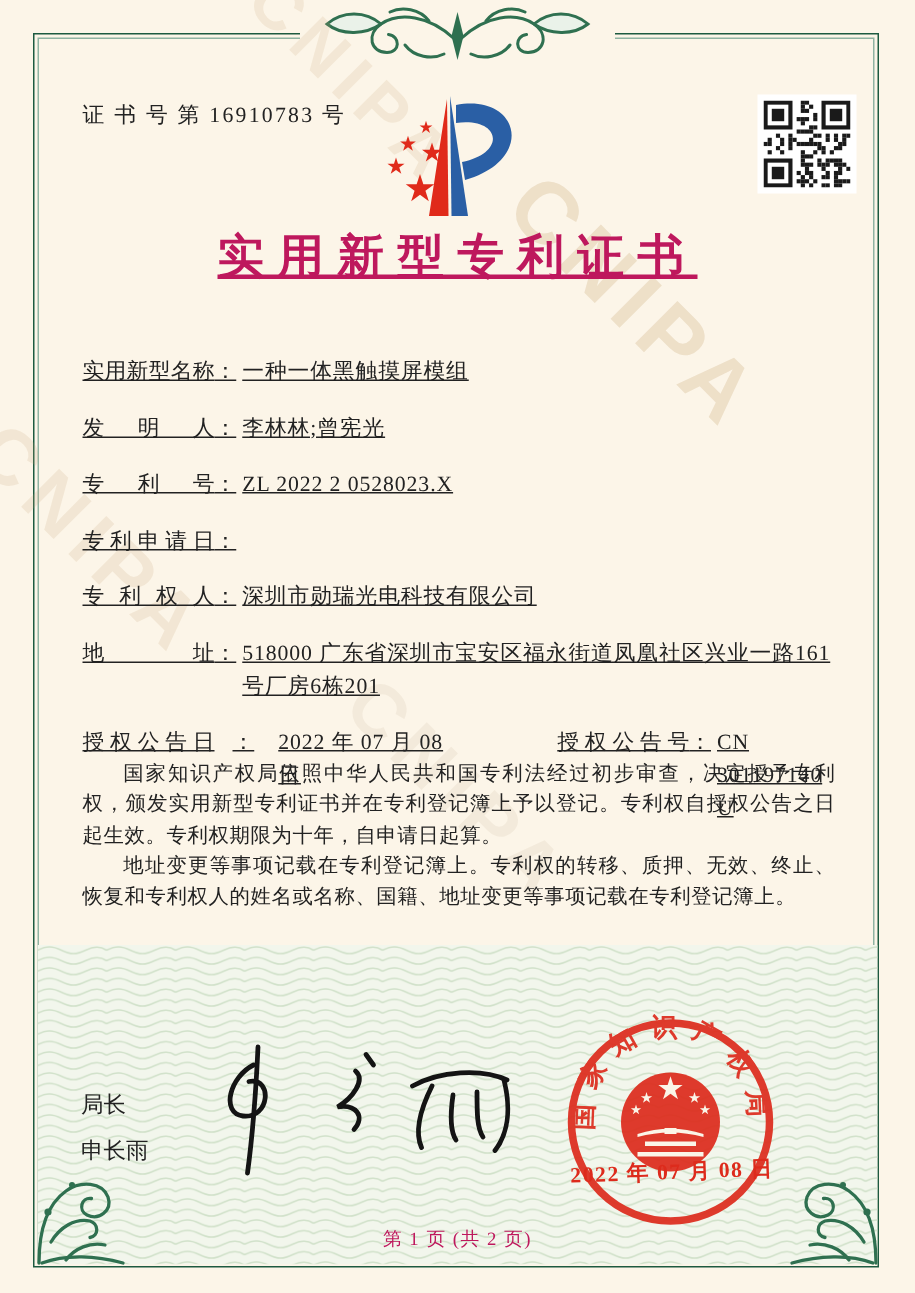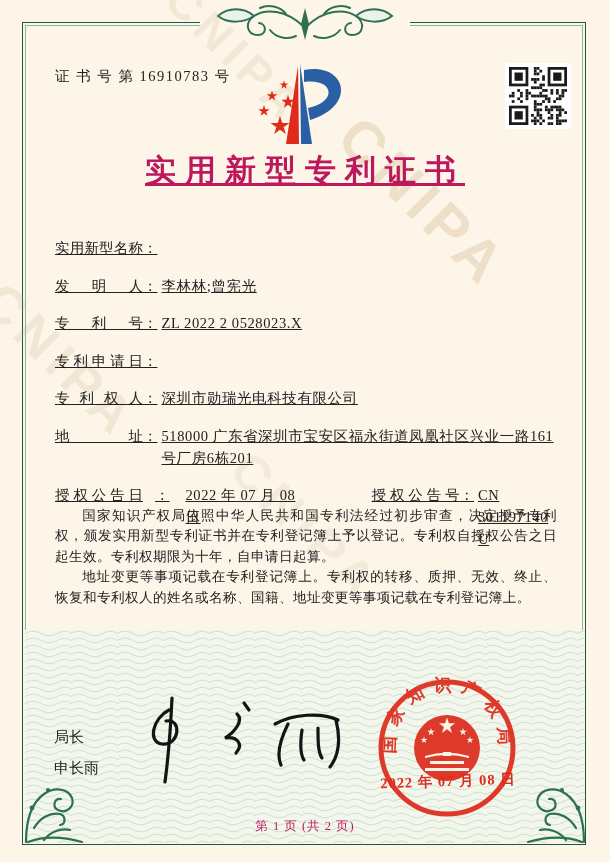--- a/index.html
+++ b/index.html
@@ -246,20 +246,21 @@
         <rect x="6" y="48" width="9" height="9" fill="#1a1a1a"></rect>
       </svg>
   </div>
 
   <div class="title">实用新型专利证书</div>
 
   <div class="fields">
     <div class="frow">
       <span class="flabel">实用新型名称</span>
         <span class="colon">：</span>
+      <span class="fvalue">一种一体黑触摸屏模组</span>
     </div>
     <div class="frow">
       <span class="flabel">发明人</span>
         <span class="colon">：</span>
       <span class="fvalue">李林林;曾宪光</span>
     </div>
     <div class="frow">
       <span class="flabel">专利号</span>
         <span class="colon">：</span>
       <span class="fvalue">ZL 2022 2 0528023.X</span>

